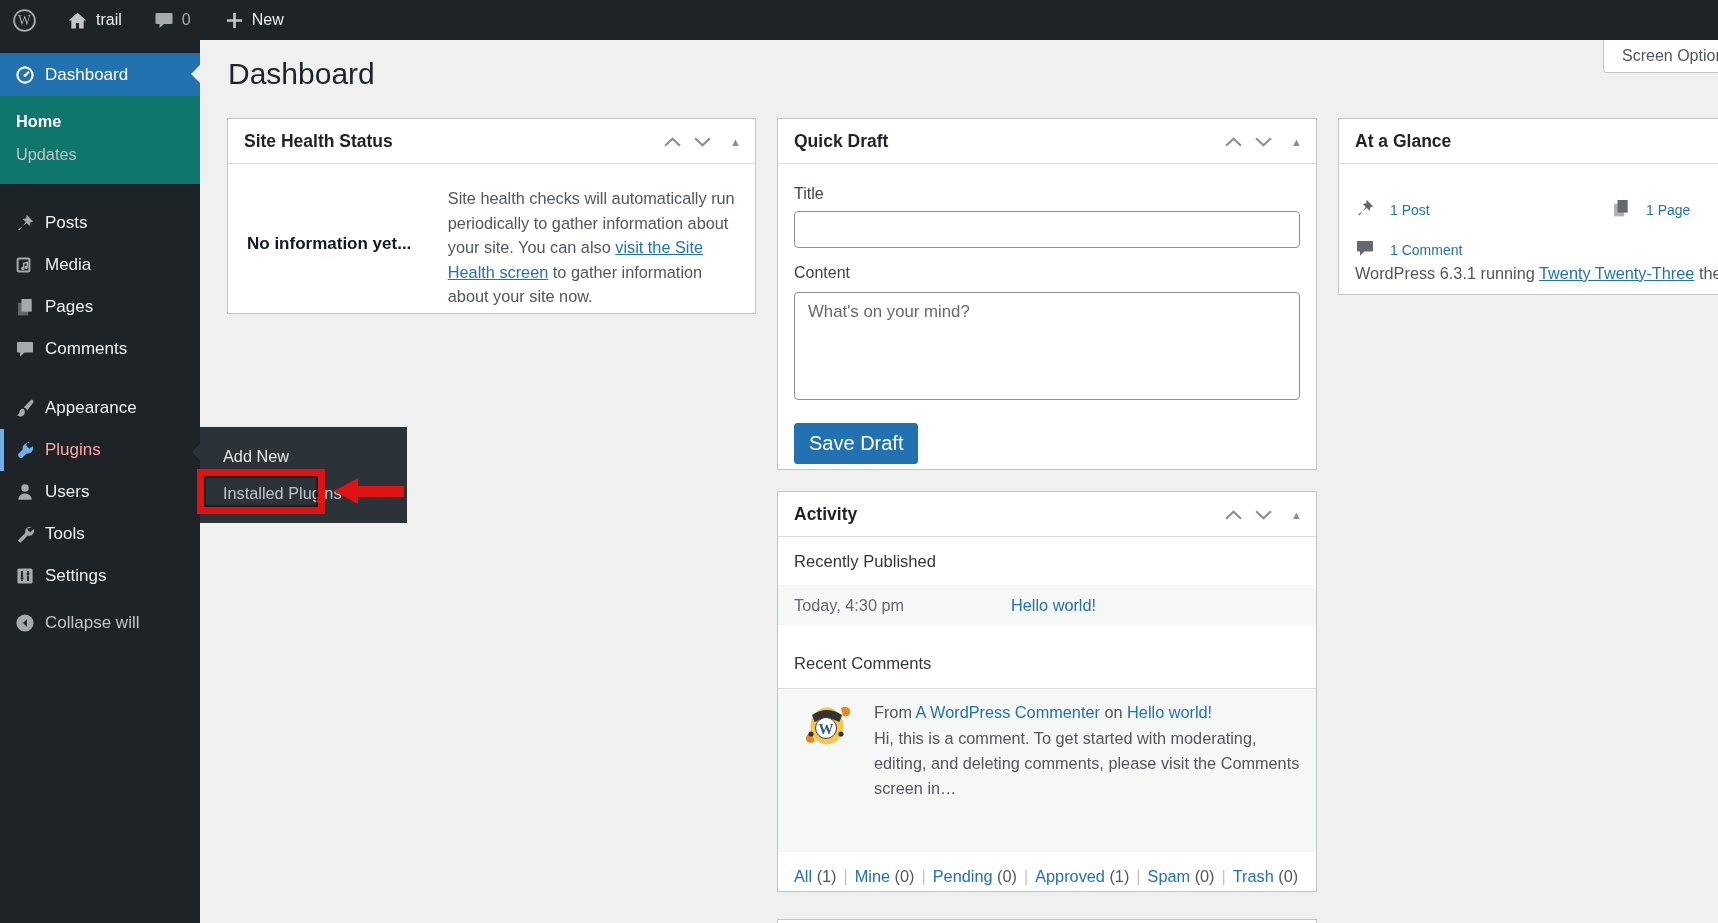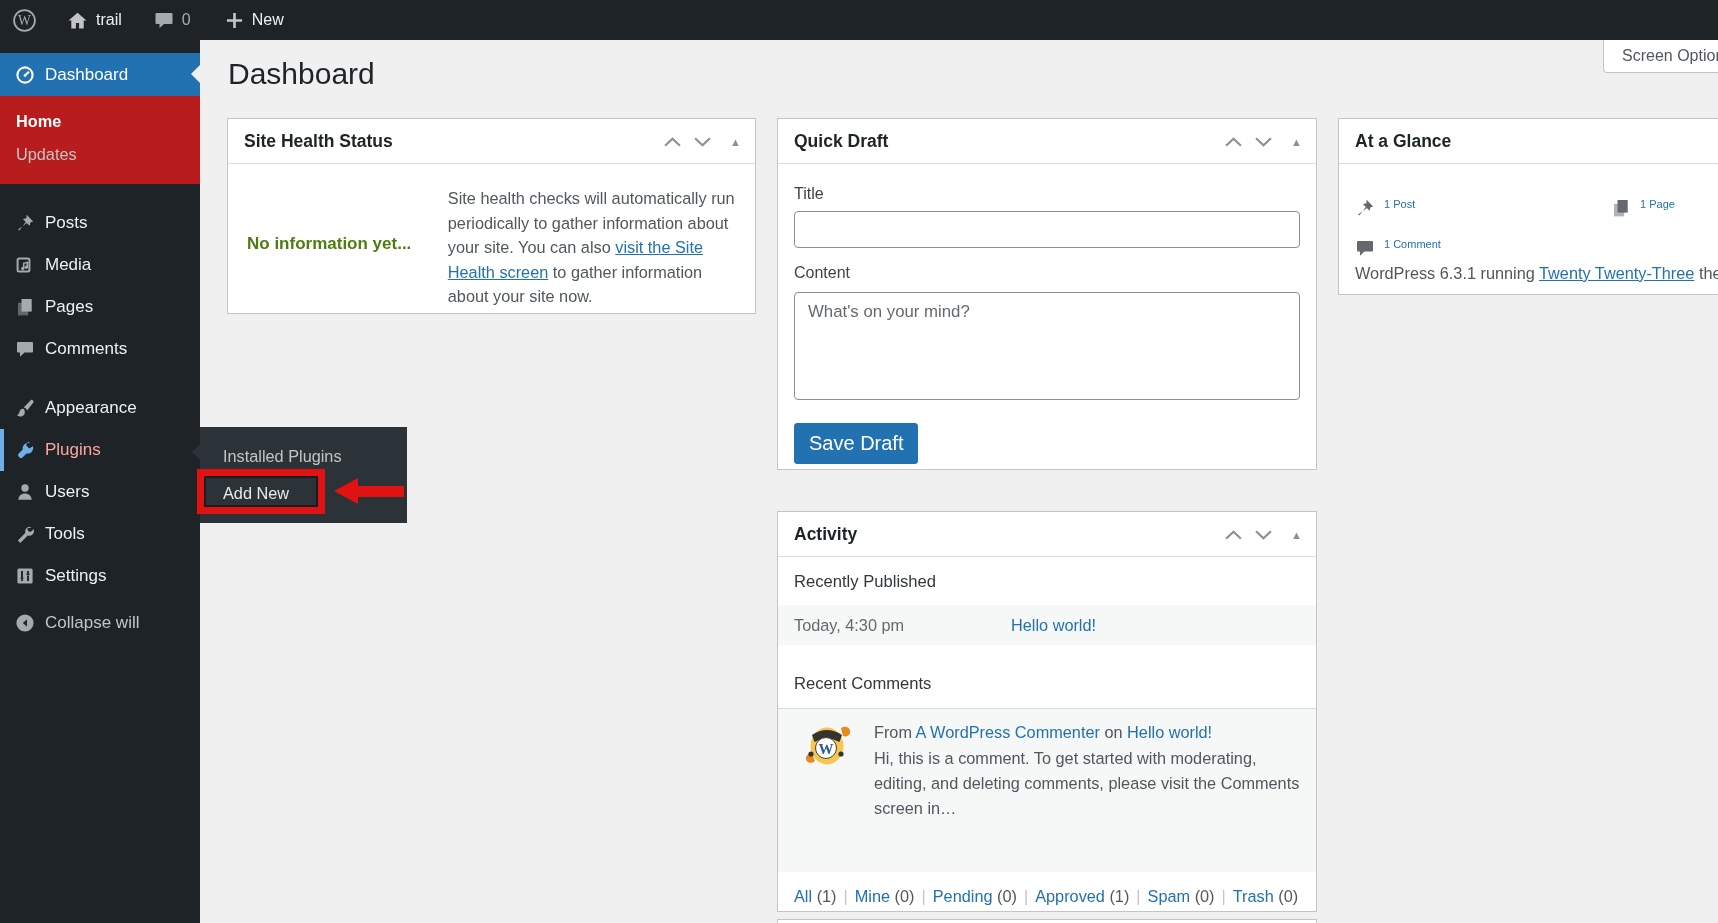--- a/index.html
+++ b/index.html
@@ -18,21 +18,21 @@
   .ab-count { color:#a7aaad; font-size:16px; margin-left:8px; }
   .ab-icon { display:flex; }
   
   #sidebar { position:absolute; left:0; top:40px; width:200px; height:883px; background:#1d2327; z-index:40; }
   .menu-row { position:relative; display:flex; align-items:center; height:42px; font-size:17px; color:#f0f0f1; cursor:pointer; }
   .menu-row .mi { width:20px; height:20px; margin:0 10px 0 15px; color:#a7aaad; flex:none; }
   .menu-row.active { background:#2271b1; color:#fff; height:43px; }
   .menu-row.active .mi { color:#fff; }
   .menu-row.hovered { color:#fca5a5; box-shadow: inset 4px 0 0 #72aee6; }
   .menu-row.hovered .mi { color:#72aee6; }
-  .submenu { background:#b91c1c; padding:9px 0 13px; }
+  .submenu { background:#0f766e; padding:9px 0 13px; }
   .sub-row { height:33px; line-height:33px; padding-left:16px; font-size:16.3px; color:#c3c4c7; cursor:pointer; }
   .sub-row.current { color:#fff; font-weight:bold; }
   .collapse-row { color:#c3c4c7; }
   .collapse-row .mi { color:#a7aaad; }
   #dash-notch { position:absolute; left:191px; top:65px; width:0; height:0; z-index:41;
     border-top:9px solid transparent; border-bottom:9px solid transparent; border-right:9px solid #f0f0f1; }
   
   #flyout { position:absolute; left:200px; top:427px; width:207px; background:#2c3338; padding:11px 0; z-index:60; }
   .fly-row { padding:9px 0 9px 23px; font-size:16.3px; color:#c3c4c7; cursor:pointer; }
   .fly-row.second { color:#e8eaeb; }
@@ -51,44 +51,44 @@
     display:flex; align-items:center; padding-left:18px; z-index:45; cursor:pointer; }
   .panel { position:absolute; background:#fff; border:1px solid #c3c4c7; }
   .panel-header { position:relative; height:45px; border-bottom:1px solid #dcdcde; display:flex; align-items:center; padding:0 16px; }
   .panel-title { font-size:17.5px; font-weight:700; color:#1d2327; }
   .panel-controls { position:absolute; right:14px; top:0; height:45px; display:flex; align-items:center; gap:13px; }
   .ctrl { display:flex; align-items:center; cursor:pointer; }
   .tri-up { font-size:11px; color:#8c8f94; margin-left:6px; }
   
   #site-health { left:227px; top:118px; width:529px; height:196px; }
   .sh-body { display:flex; padding:16px 16px 0 16px; }
-  .sh-status { width:198px; display:flex; align-items:center; font-size:17px; font-weight:700; color:#4d7c0f; padding-left:3px; }
+  .sh-status { width:198px; display:flex; align-items:center; font-size:17px; font-weight:700; color:#0f172a; padding-left:3px; }
   .sh-text { width:304px; margin-left:14px; margin-top:6px; font-size:16.3px; line-height:24.6px; color:#50575e; }
   a.link { color:#2271b1; cursor:pointer; text-decoration:none; }
   a.link.u { text-decoration:underline; }
   
   #quick-draft { left:777px; top:118px; width:540px; height:352px; }
   .qd-body { padding:14px 16px; }
   .qd-label { display:block; font-size:16px; color:#3c434a; margin:7px 0 8px; }
   #qd-title-input { width:506px; height:37px; border:1px solid #8c8f94; border-radius:4px; font-size:16px; padding:0 10px; background:#fff; }
   #qd-content { width:506px; height:108px; border:1px solid #8c8f94; border-radius:4px; font-size:16.8px; padding:9px 13px;
     color:#2c3338; resize:none; font-family:"Liberation Sans", sans-serif; margin-top:2px; }
   #qd-content::placeholder { color:#646970; }
   #save-draft { margin-top:19px; background:#2271b1; border:1px solid #2271b1; border-radius:3px; color:#fff;
     font-size:20px; padding:8px 14px; cursor:pointer; font-family:"Liberation Sans", sans-serif; }
   
   #at-a-glance { left:1338px; top:118px; width:400px; height:177px; }
-  .aag-item { position:absolute; display:flex; align-items:flex-start; gap:9px; font-size:11px; cursor:pointer; }
+  .aag-item { position:absolute; display:flex; align-items:flex-end; gap:15px; font-size:14px; cursor:pointer; }
   .aag-item .gi { width:20px; height:20px; color:#646970; flex:none; }
   #aag-post { left:16px; top:79px; }
   #aag-page { left:272px; top:79px; }
   #aag-comment { left:16px; top:119px; }
   #aag-version { position:absolute; left:16px; top:145px; width:420px; font-size:16.3px; color:#50575e; white-space:nowrap; }
   
-  #activity { left:777px; top:511px; width:540px; height:401px; }
+  #activity { left:777px; top:491px; width:540px; height:401px; }
   .act-sub { padding:15px 16px 13px; font-size:16.6px; color:#32373c; }
   .pub-row { background:#f6f7f7; height:40px; display:flex; align-items:center; padding:0 16px; font-size:16.3px; }
   .pub-time { width:217px; color:#646970; }
   .act-gap { height:16px; }
   .rc-head { padding:13px 16px 14px; font-size:16.6px; color:#32373c; border-bottom:1px solid #dcdcde; }
   .comments-block { background:#f6f7f7; height:163px; display:flex; padding:11px 16px 0 25px; }
   .avatar { width:50px; height:50px; flex:none; margin-right:21px; }
   .comment-body { width:436px; font-size:16.3px; line-height:25px; color:#50575e; }
   .comment-meta { margin-bottom:1px; }
   .act-footer { padding:15px 16px; font-size:16.3px; }
@@ -240,22 +240,22 @@
           <circle cx="10" cy="10" r="8.6" fill="#a7aaad"></circle>
           <path d="M12 6.2L7.8 10l4.2 3.8z" fill="#23282d"></path>
         </svg>
     </span>
     <span>Collapse will</span>
   </div>
 </div>
 <div id="dash-notch"></div>
 
 <div id="flyout">
+  <div class="fly-row second">Add New</div>
   <div class="fly-row">Installed Plugins</div>
-  <div class="fly-row second">Add New</div>
 </div>
 <div id="fly-notch"></div>
 <div id="red-box"></div>
 <div id="red-arrow-shaft"></div>
 <div id="red-arrow-head"></div>
 
 <h1 id="page-title">Dashboard</h1>
 <div id="screen-options">Screen Options</div>
 
 <div class="panel" id="site-health">

